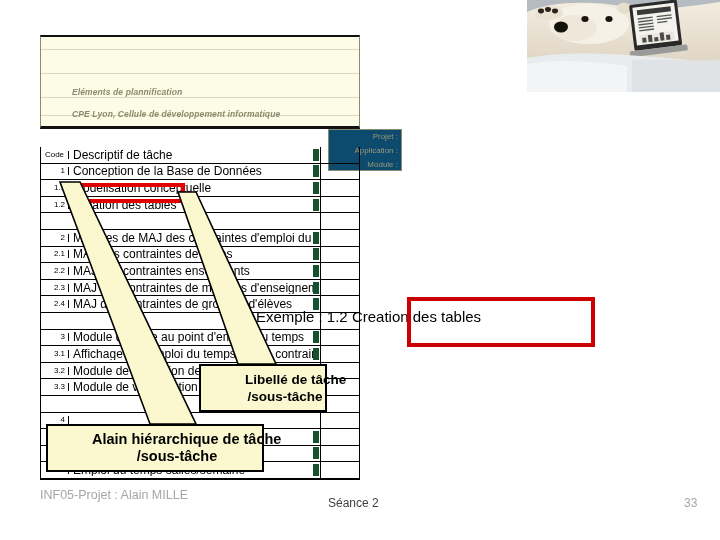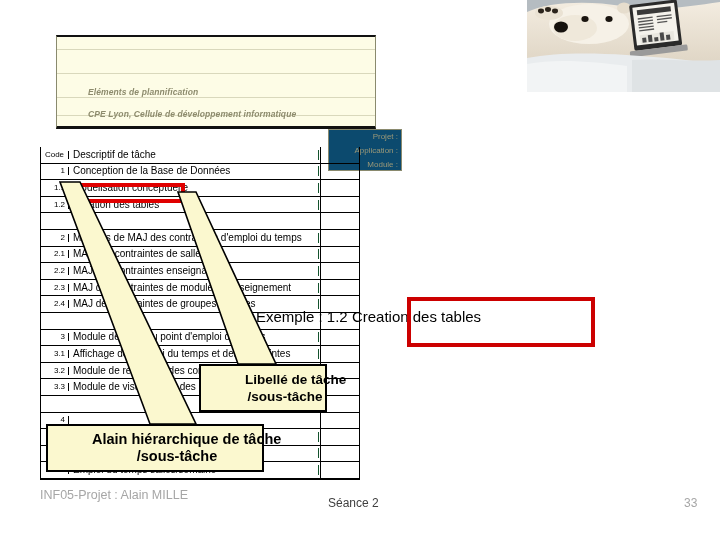--- a/index.html
+++ b/index.html
@@ -25,21 +25,20 @@
     position:absolute; left:40px; top:35px; width:320px; height:384px;
     background:#ffffff;
   }
   .sheet-head{
     position:absolute; left:0; top:0; width:320px; height:94px;
     background:#fdfce6;
     border:1px solid #8a8a6e;
     border-top:2px solid #111;
     border-bottom:3px solid #111;
     box-sizing:border-box;
-    margin-left:16px;
   }
   .sheet-head .hrow{
     position:absolute;left:0;width:100%;height:1px;background:#d9d8bc;
   }
   .sheet-title{
     position:absolute; left:31px; font-style:italic; font-weight:bold;
     color:#8d8b6d; font-size:8.5px; letter-spacing:.1px; white-space:nowrap;
   }
   .t1{top:50px;}
   .t2{top:72px;}
@@ -61,23 +60,23 @@
     position:relative; height:16.6px; border-bottom:1px solid #000;
     box-sizing:border-box; display:flex; align-items:center;
   }
   .grow:last-child{border-bottom:1px solid #000;}
   .c-code{
     width:28px; flex:0 0 28px; text-align:right; padding-right:3px;
     font-size:8px; color:#000; white-space:nowrap; overflow:hidden;
     border-right:1px solid #000; box-sizing:border-box; line-height:1;
   }
   .c-desc{
-    flex:1 1 auto; padding-left:4px; font-size:10px; color:#000;
+    flex:1 1 auto; padding-left:4px; font-size:12px; color:#000;
     white-space:nowrap; overflow:hidden; line-height:1;
-    border-right:1px solid #14532d; box-sizing:border-box;
+    border-right:6px solid #14532d; box-sizing:border-box;
   }
   .c-extra{width:40px;flex:0 0 40px;}
   .grow.hdr .c-code{padding-right:2px;text-align:center;padding-left:2px;}
 
   
   .vline{position:absolute;top:0;bottom:0;width:1px;background:#000;}
 
   
   .red-row{
     position:absolute; left:70px; top:183px; width:115px; height:20px;

